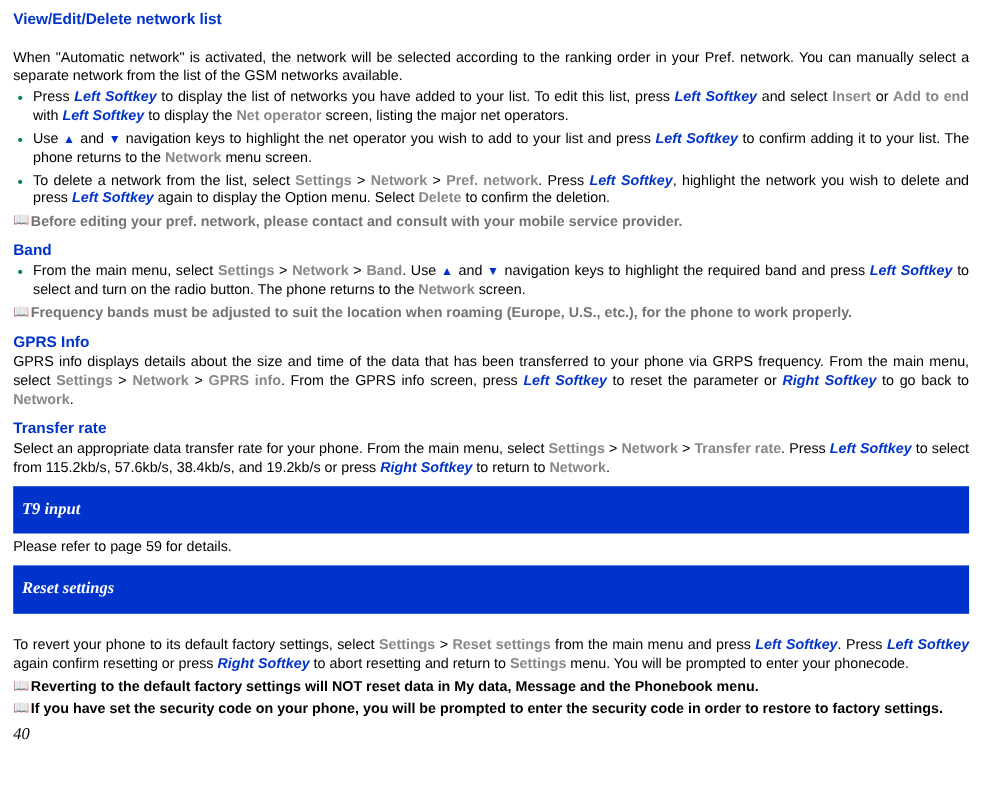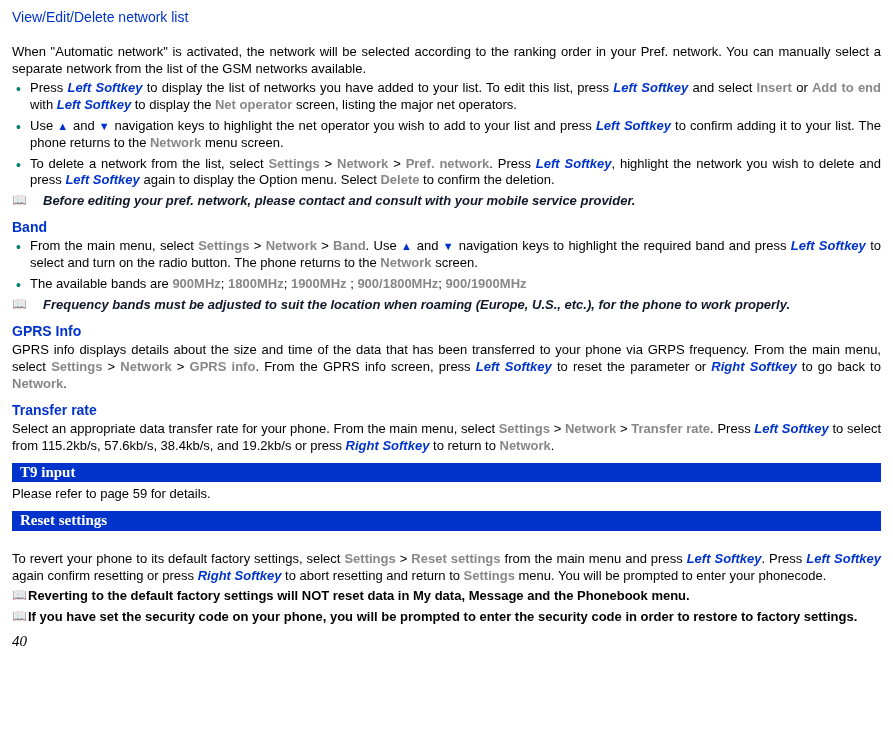--- a/index.html
+++ b/index.html
@@ -7,21 +7,21 @@
     font-size: 13px;
     line-height: 1.3;
     color: #000;
     margin: 0;
     padding: 8px 12px 8px 12px;
     width: 869px;
     background: #fff;
   }
   .heading1 {
     color: #0033cc;
-    font-weight: normal;
+    font-weight: bold;
     font-size: 14px;
     margin-bottom: 18px;
   }
   .heading2 {
     color: #0033cc;
     font-weight: bold;
     font-size: 14px;
     margin-top: 8px;
     margin-bottom: 0;
   }
@@ -51,25 +51,23 @@
     align-items: flex-start;
     margin: 4px 0;
   }
   .note-icon {
     width: 16px;
     flex-shrink: 0;
     color: #0033cc;
     font-size: 12px;
   }
   .note-text {
-    color: #0f172a;
-    font-style: italic;
+    color: #737373;
     font-weight: bold;
     text-align: justify;
-    margin-left: 15px;
   }
   .note-text-bolditalic {
     font-weight: bold;
     text-align: justify;
   }
   .gray {
     color: #878787;
     font-weight: bold;
   }
   .blue-bold {
@@ -77,24 +75,25 @@
     font-weight: bold;
     font-style: italic;
   }
   .blue-arrow {
     color: #0033cc;
     font-size: 11px;
   }
   .section-bar {
     background: #0033cc;
     color: #fff;
+    font-style: italic;
     font-weight: bold;
     font-family: "Times New Roman", Times, serif;
     font-size: 15px;
-    padding: 0 8px;
+    padding: 12px 8px;
     margin-top: 8px;
   }
   .pgnum {
     font-style: italic;
     font-family: "Times New Roman", Times, serif;
     font-size: 15px;
     margin-top: 6px;
   }
 </style>
 </head>
@@ -117,23 +116,20 @@
 
 <div class="note-row">
   <span class="note-icon">📖</span>
   <span class="note-text">Before editing your pref. network, please contact and consult with your mobile service provider.</span>
 </div>
 
 <div class="heading2">Band</div>
 <ul class="bullet-list">
   <li>
     <span>From the main menu, select </span><span class="gray">Settings</span><span> &gt; </span><span class="gray">Network</span><span> &gt; </span><span class="gray">Band</span><span>. Use </span><span class="blue-arrow">▲</span><span> and </span><span class="blue-arrow">▼</span><span> navigation keys to highlight the required band and press </span><span class="blue-bold">Left Softkey</span><span> to select and turn on the radio button. The phone returns to the </span><span class="gray">Network</span><span> screen.</span>
-  </li>
-  <li>
-    <span>The available bands are </span><span class="gray">900MHz</span><span>; </span><span class="gray">1800MHz</span><span>; </span><span class="gray">1900MHz </span><span>; </span><span class="gray">900/1800MHz</span><span>; </span><span class="gray">900/1900MHz</span>
   </li>
 </ul>
 
 <div class="note-row">
   <span class="note-icon">📖</span>
   <span class="note-text">Frequency bands must be adjusted to suit the location when roaming (Europe, U.S., etc.), for the phone to work properly.</span>
 </div>
 
 <div class="heading2">GPRS Info</div>
 <div class="para">

